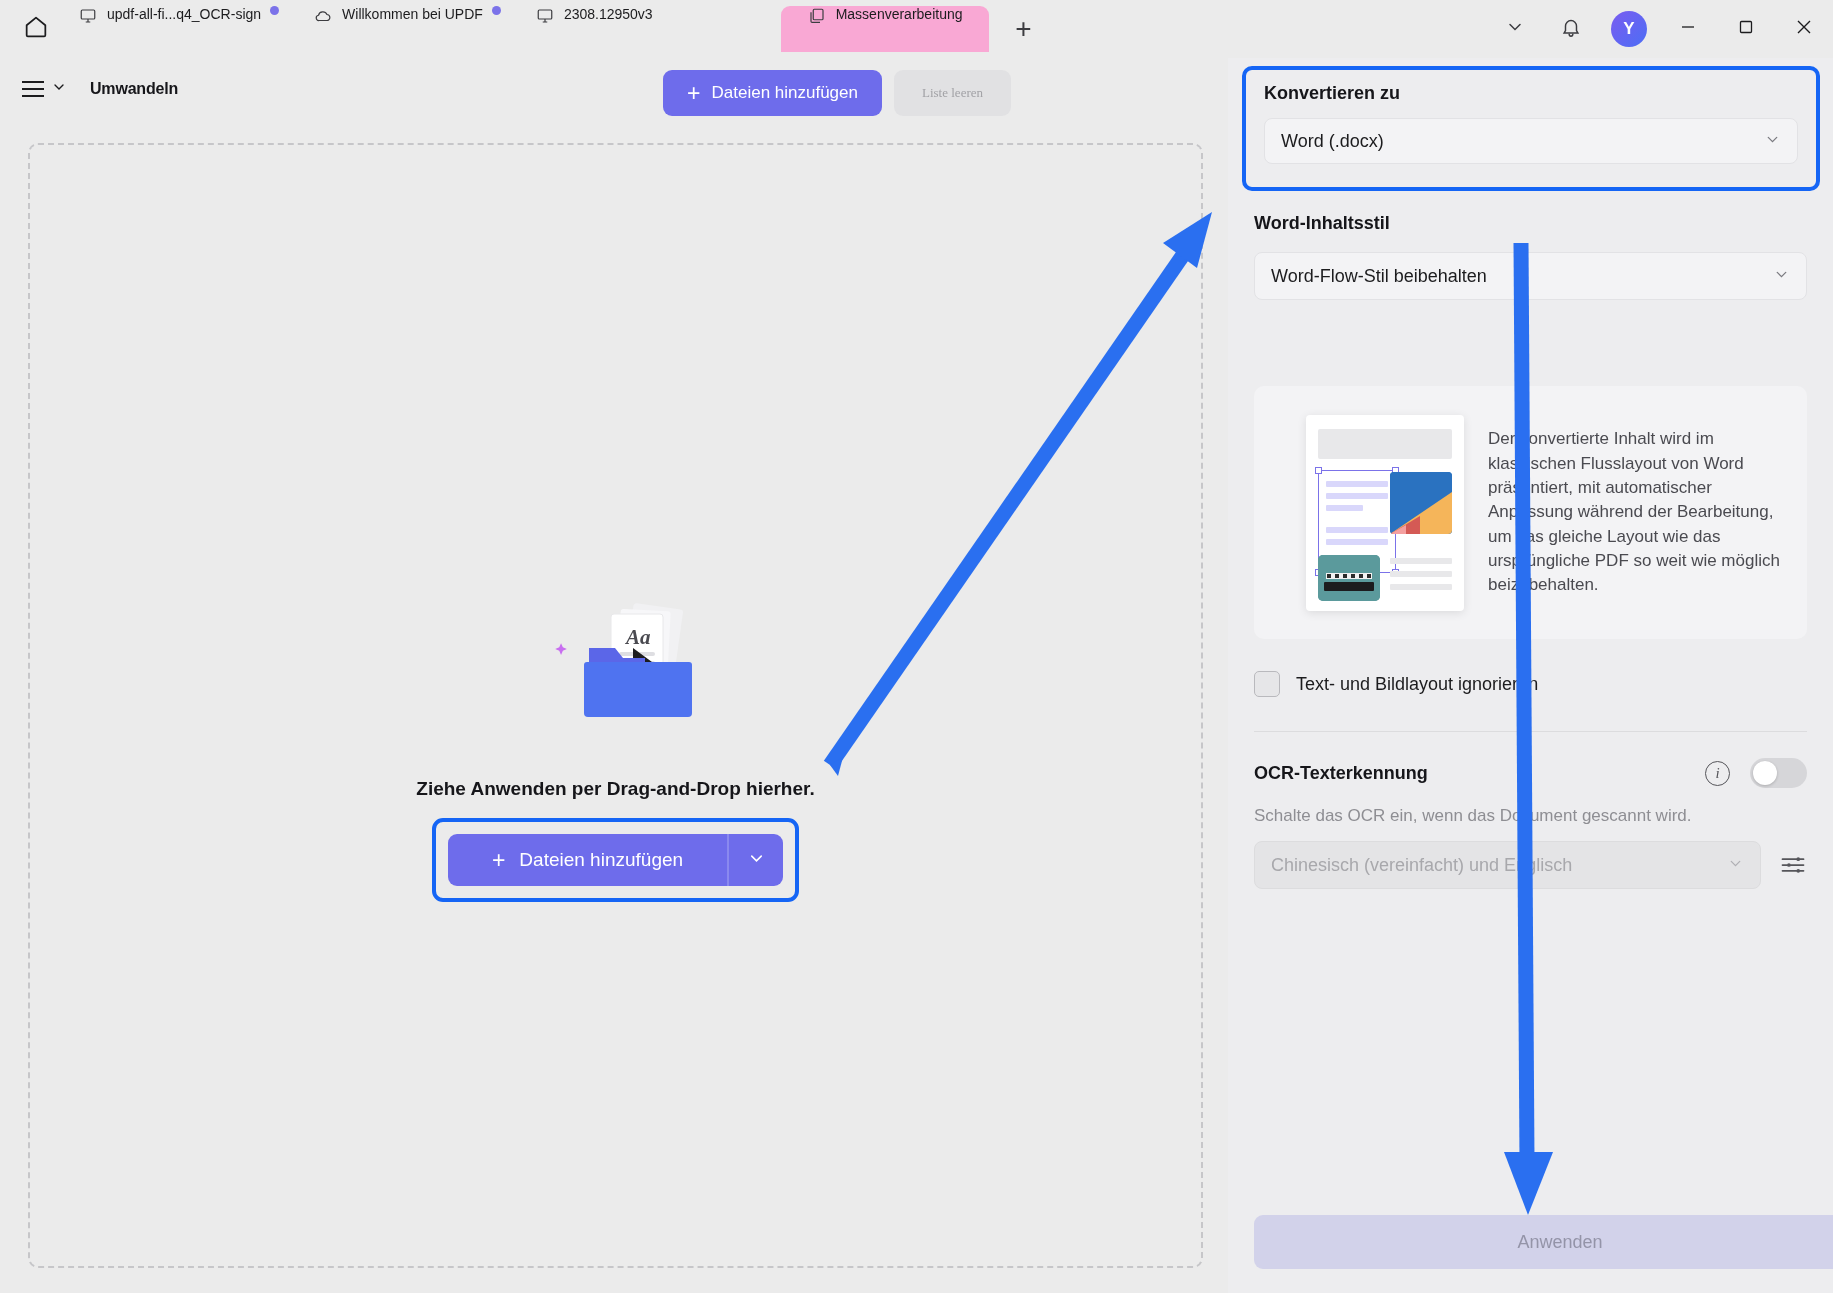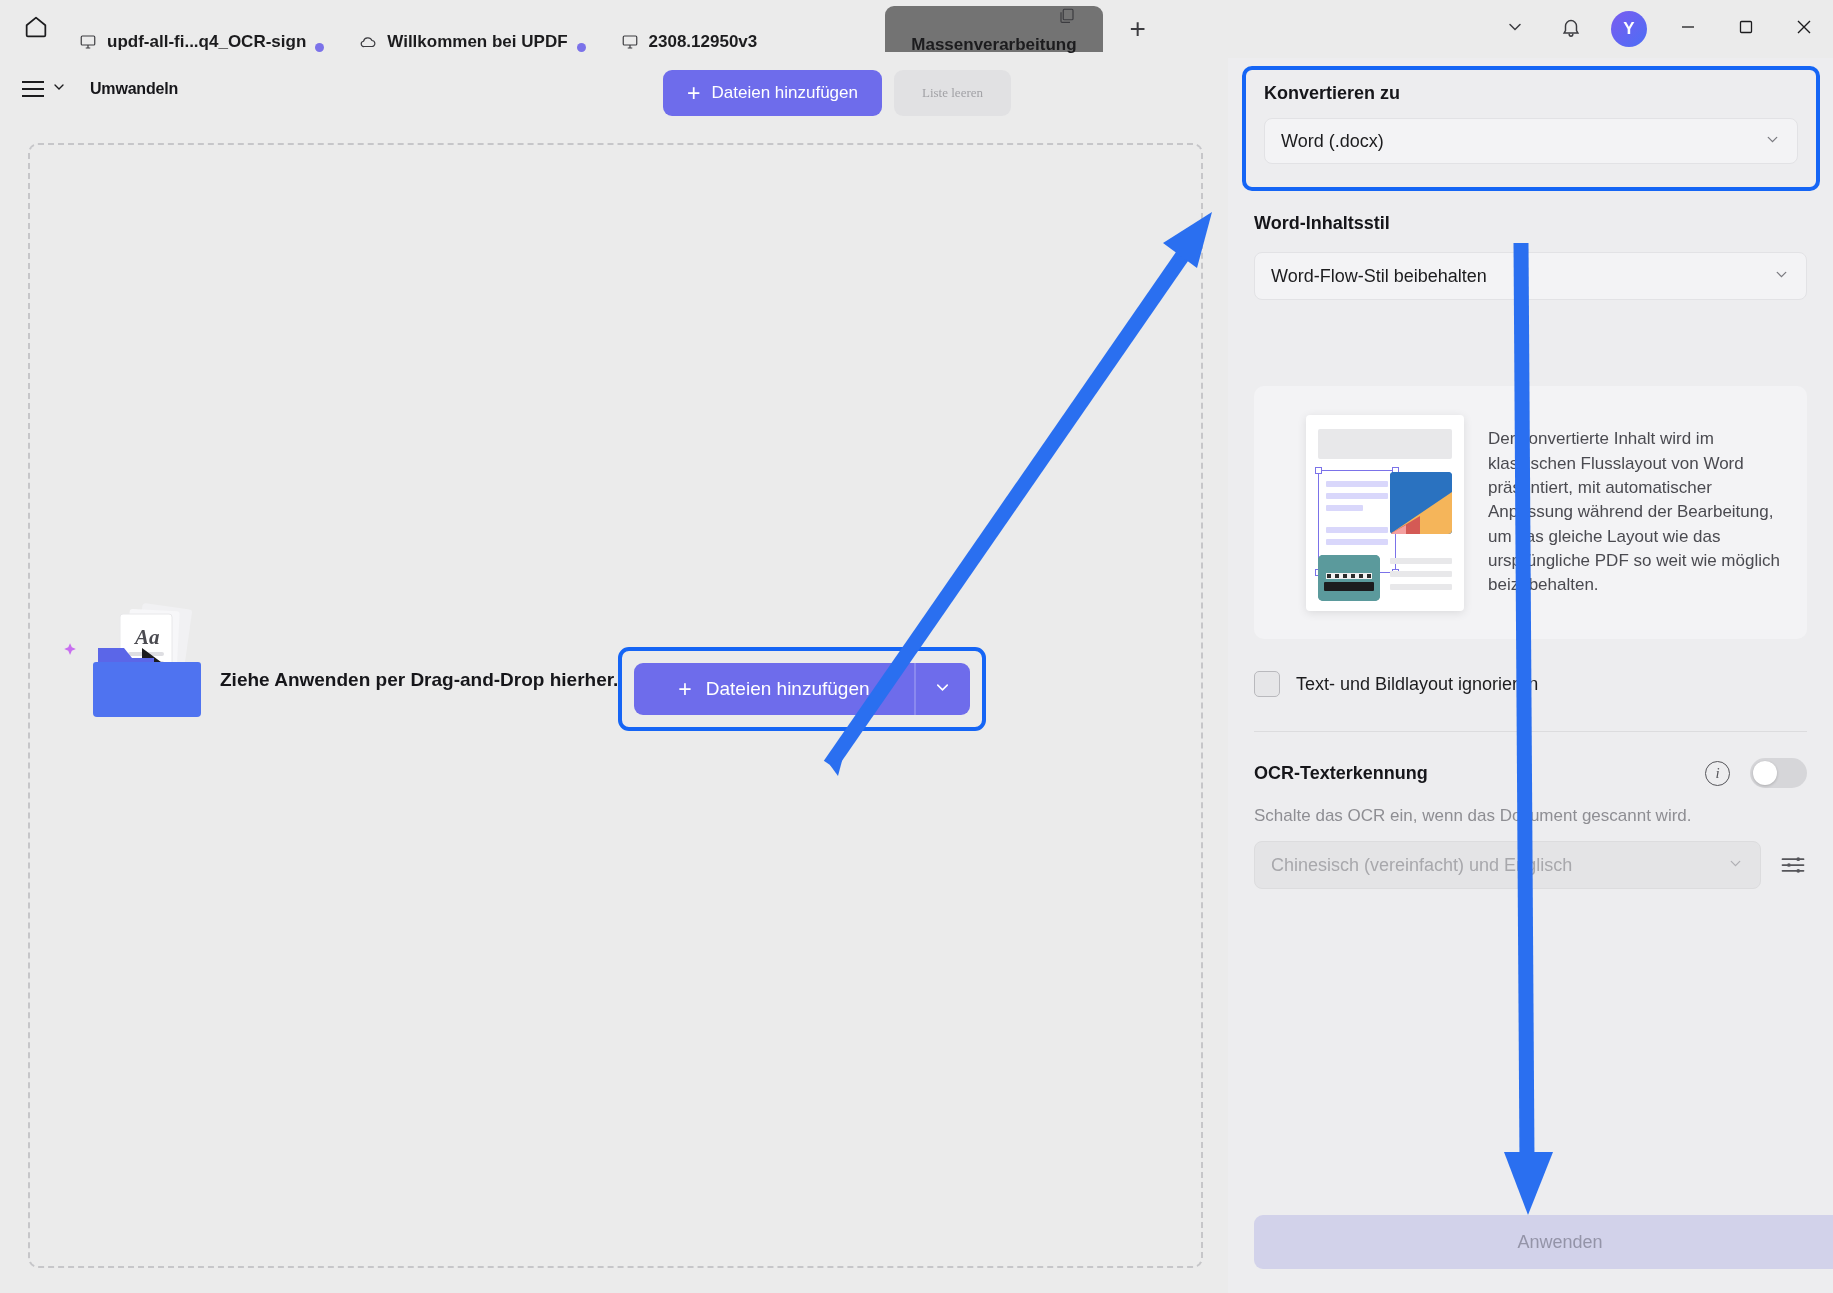--- a/index.html
+++ b/index.html
@@ -16,28 +16,27 @@
     position: absolute; top: 0; left: 0; width: 1833px; height: 58px;
     background: #ebebeb; display: flex; align-items: center;
   }
   .home-btn {
     width: 52px; height: 52px; margin-left: 10px;
     display: flex; align-items: center; justify-content: center;
     border-radius: 8px; cursor: pointer;
   }
   .tabs { display: flex; align-items: center; height: 58px; }
   .tab {
-    display: flex; align-items: flex-end; gap: 9px;
+    display: flex; align-items: flex-start; gap: 9px;
     height: 46px; padding: 0 16px; margin-right: 2px;
     border-radius: 9px 9px 0 0; cursor: pointer;
-    font-size: 17px; color: #1c1c1e; white-space: nowrap;
+    font-size: 14px; color: #1c1c1e; white-space: nowrap;
     background: transparent;
-    font-weight: bold;
-  }
-  .tab.active { background: #737373; flex-direction: column; }
+  }
+  .tab.active { background: #f9a8d4; }
   .tab .ticon { width: 20px; height: 20px; flex: 0 0 20px; display:flex; align-items:center; justify-content:center;}
   .tab .dot { width: 9px; height: 9px; border-radius: 50%; background: #7b72e9; flex: 0 0 9px; }
   .tab-add {
     width: 38px; height: 38px; margin-left: 14px; display: flex;
     align-items: center; justify-content: center; cursor: pointer;
     font-size: 28px; color: #3c3c40; font-weight: 300;
   }
   .titlebar-right {
     position: absolute; right: 0; top: 0; height: 58px;
     display: flex; align-items: center; gap: 0;
@@ -93,21 +92,21 @@
     font-family: Liberation Serif, serif; cursor: pointer;
   }
 
   .dropzone {
     position: absolute; left: 28px; top: 85px; width: 1175px; height: 1125px;
     border: 2px dashed #c6c6c9; border-radius: 10px;
     display: flex; flex-direction: column; align-items: center;
   }
   .dz-inner {
     position: absolute; top: 455px; left: 0; right: 0;
-    display: flex; flex-direction: row; align-items: center;
+    display: flex; flex-direction: column; align-items: center;
   }
   .dz-art { width: 190px; height: 150px; position: relative; margin-bottom: 28px;}
   .dz-text {
     font-size: 19px; font-weight: 700; color: #16161a; margin-bottom: 18px;
   }
   .dz-btn-highlight {
     border: 4px solid #1565f5; border-radius: 11px; padding: 12px 12px;
     display: inline-flex;
   }
   .split-btn { display: flex; align-items: stretch; }

